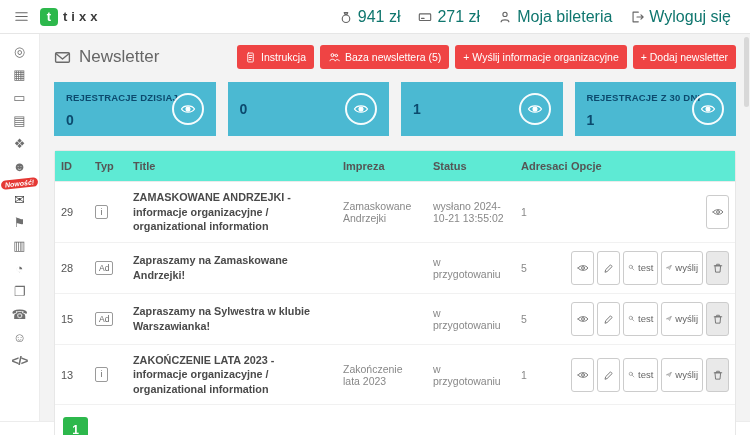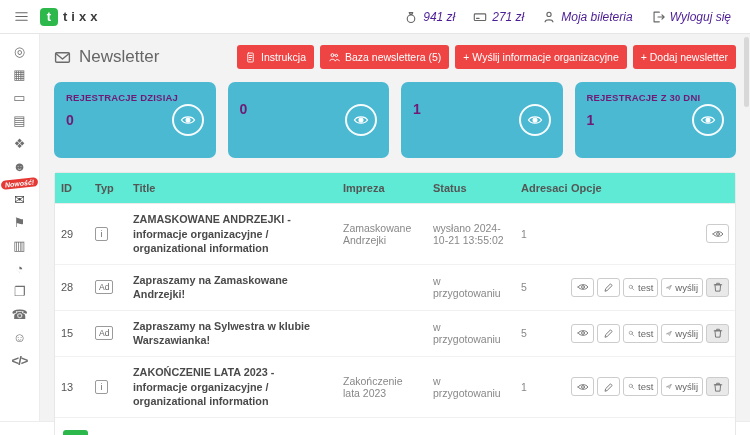--- a/index.html
+++ b/index.html
@@ -7,21 +7,21 @@
   body { font-family:"Liberation Sans","DejaVu Sans",sans-serif; font-size:12px; color:#555; background:#fff; }
   svg.ic { fill:none; stroke:currentColor; stroke-width:1.3; stroke-linecap:round; stroke-linejoin:round; }
 
   
   .topbar { height:34px; display:flex; align-items:center; background:#fff; border-bottom:1px solid #e6e6e6; padding:0 10px; }
   .hamburger { width:22px; height:22px; display:flex; align-items:center; justify-content:center; color:#666; cursor:pointer; }
   .brand { display:flex; align-items:center; gap:5px; margin-left:8px; }
   .brand-square { width:18px; height:18px; background:#2db84c; color:#fff; border-radius:4px; font-weight:bold; font-size:13px; display:flex; align-items:center; justify-content:center; }
   .brand-text { font-weight:bold; letter-spacing:4px; color:#3c3c3c; font-size:13px; }
   .topbar-spacer { flex:1; }
-  .nav-item { display:flex; align-items:center; gap:5px; color:#4c1d95; font-size:12px; margin:0 9px; cursor:pointer; white-space:nowrap;font-style:italic; }
+  .nav-item { display:flex; align-items:center; gap:5px; color:#0f766e; font-size:16px; margin:0 9px; cursor:pointer; white-space:nowrap; }
   .nav-item .nv { color:#666; }
   .btn-add-event { display:flex; align-items:center; gap:6px; background:#2db84c; color:#fff; border:none; border-radius:3px; font-size:12px; padding:6px 11px; margin-left:14px; cursor:pointer; font-family:inherit; }
 
   
   .app { display:flex; height:387px; }
   .sidebar { width:40px; background:#fff; border-right:1px solid #ececec; display:flex; flex-direction:column; align-items:center; padding-top:6px; }
   .sb-item { width:30px; height:23px; display:flex; align-items:center; justify-content:center; color:#6f6f6f; font-size:13px; cursor:pointer; }
   .sb-item.active { color:#4a4a4a; }
   .sb-item .sb-icon { font-size:13px; line-height:1; }
   .sb-badge { background:#e53935; color:#fff; font-size:7px; font-style:italic; font-weight:bold; border-radius:7px; padding:1px 4px; margin:1px 0 0; transform:rotate(-6deg); white-space:nowrap; }
@@ -31,36 +31,36 @@
 
   
   .page-header { display:flex; align-items:center; justify-content:space-between; }
   .page-title-wrap { display:flex; align-items:center; gap:8px; color:#6a6a6a; }
   .page-title { font-size:17px; font-weight:normal; color:#666; }
   .header-actions { display:flex; gap:6px; }
   .btn-green { display:inline-flex; align-items:center; gap:5px; background:#ef4444; color:#fff; border:none; border-radius:3px; font-size:10.5px; padding:6px 8px; cursor:pointer; white-space:nowrap; font-family:inherit; }
 
   
   .stats-row { display:flex; gap:12px; margin:13px 0 14px; }
-  .stat-card { flex:1; background:#4bb9d2; color:#701a75; border-radius:7px; padding:10px 12px; position:relative; height:76px; }
+  .stat-card { flex:1; background:#4bb9d2; color:#0c4a6e; border-radius:0; padding:10px 12px; position:relative; height:54px; }
   .stat-label { font-size:9.5px; font-weight:bold; letter-spacing:.2px; }
   .stat-value { font-size:14px; font-weight:bold; margin-top:9px; }
   .stat-eye { position:absolute; right:12px; top:50%; transform:translateY(-50%); width:32px; height:32px; border:2px solid rgba(255,255,255,.95); border-radius:50%; display:flex; align-items:center; justify-content:center; cursor:pointer; }
 
   
   .table-card { background:#fff; border:1px solid #e7e7e7; border-radius:3px; padding-bottom:8px; }
   table { width:100%; border-collapse:collapse; font-size:11px; table-layout:fixed; }
   thead th { text-align:left; font-weight:bold; color:#555; font-size:11px; padding:9px 6px; border-bottom:1px solid #ebebeb; background:#5eead4; }
   tbody td { padding:8px 6px; border-bottom:1px solid #f1f1f1; vertical-align:middle; color:#888; font-size:10.5px; }
   td.c-id { color:#555; font-size:11px; }
   td.c-title { font-weight:bold; color:#4a4a4a; font-size:10.8px; line-height:1.35; }
   .typ-badge { display:inline-block; border:1px solid #9a9a9a; border-radius:2px; color:#666; font-size:8.5px; padding:1px 3px; min-width:13px; text-align:center; line-height:1.2; }
   .actions { display:flex; gap:3px; align-items:center; }
   .actions.single { justify-content:flex-end; }
-  .abtn { display:inline-flex; align-items:center; justify-content:center; gap:3px; border:1px solid #ccc; background:#fff; color:#777; border-radius:3px; height:19px; min-width:23px; padding:0 4px; font-size:9.5px; cursor:pointer; font-family:inherit; }
+  .abtn { display:inline-flex; align-items:center; justify-content:center; gap:3px; border:1px solid #ccc; background:#fff; color:#777; border-radius:3px; height:34px; min-width:23px; padding:0 4px; font-size:9.5px; cursor:pointer; font-family:inherit; }
   .abtn.del { background:#e9e9e9; }
   .abtn-label { color:#666; }
   .page-btn { width:25px; height:25px; background:#2db84c; color:#fff; border:none; border-radius:3px; font-weight:bold; font-size:12px; display:flex; align-items:center; justify-content:center; margin:12px 0 4px 8px; cursor:pointer; font-family:inherit; }
 
   .footer { height:14px; background:#fff; border-top:1px solid #ececec; }
   .scrollbar-thumb { position:fixed; right:1px; top:37px; width:5px; height:70px; background:#d8d8d8; border-radius:3px; }
 </style>
 </head>
 <body>
 

